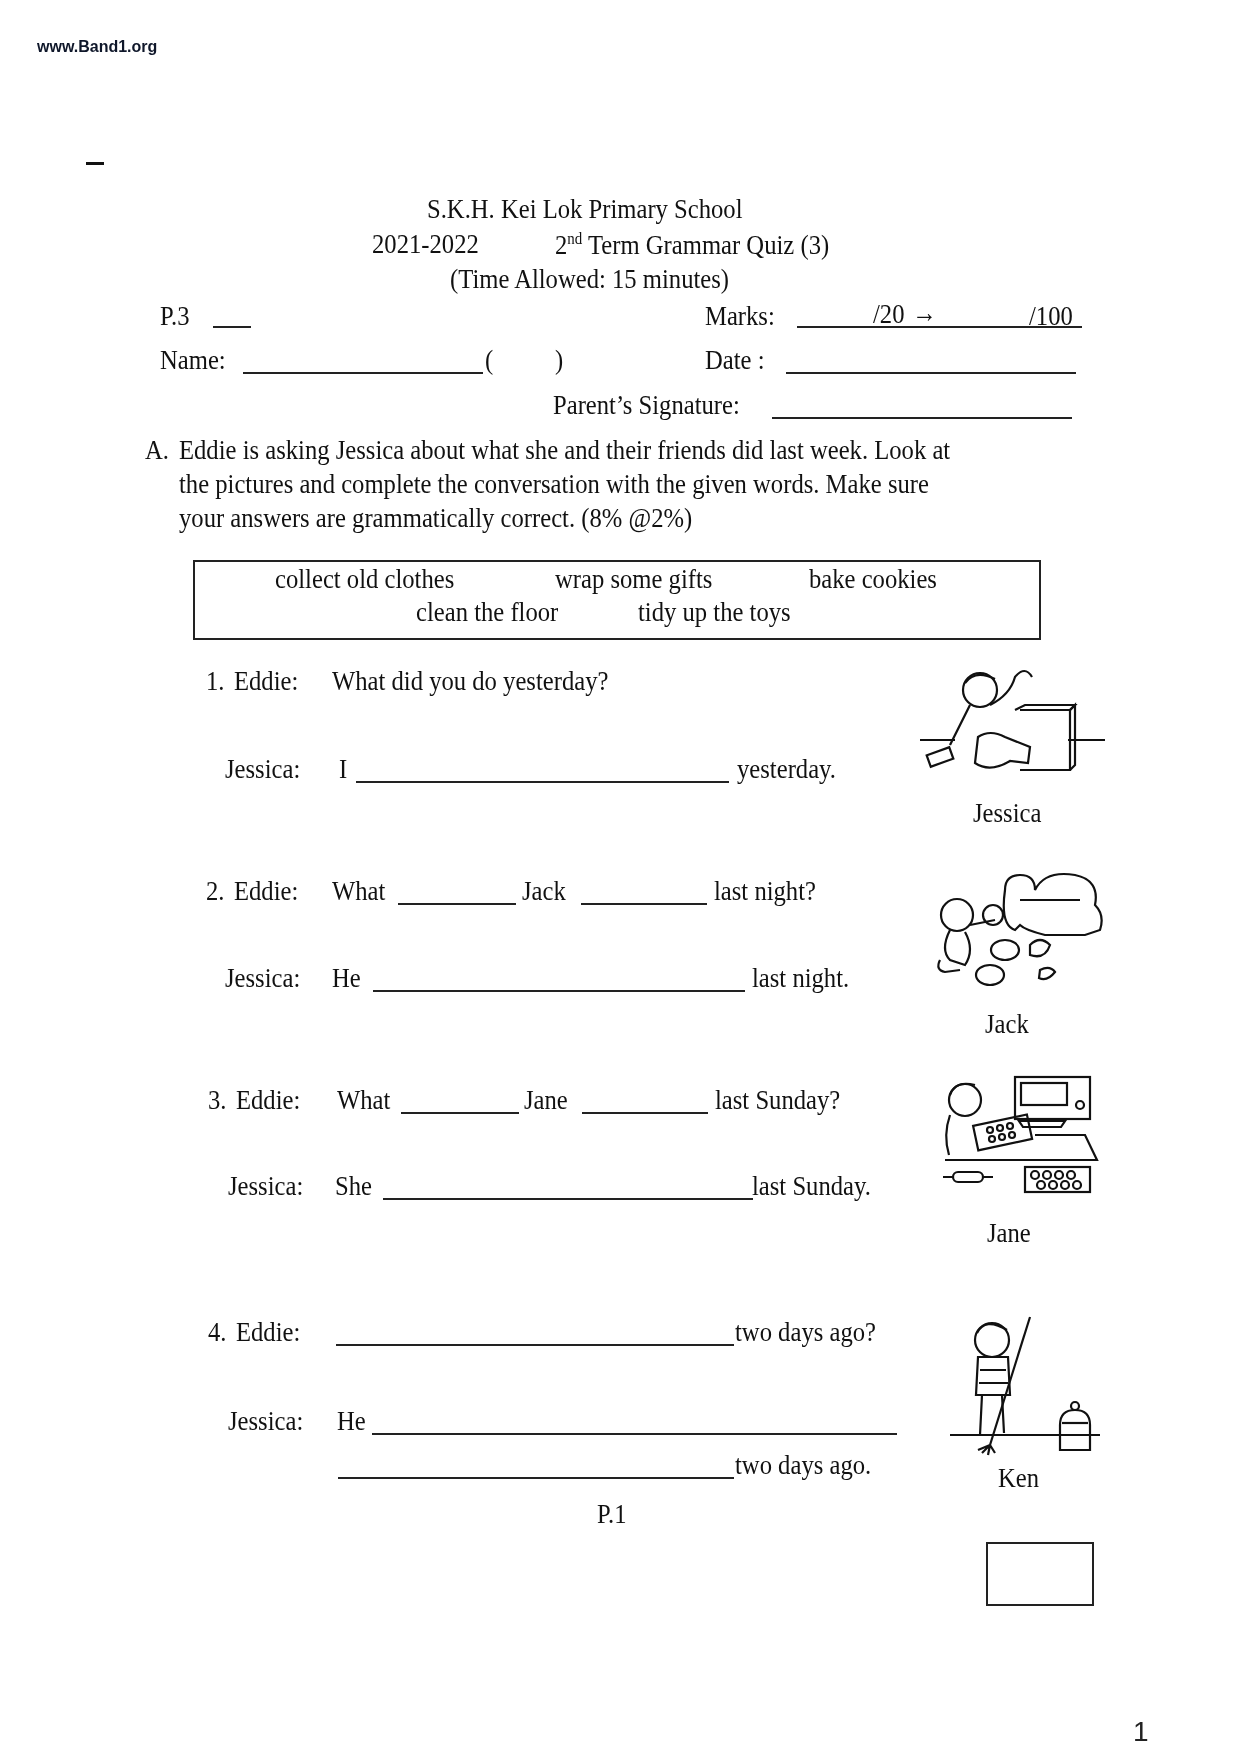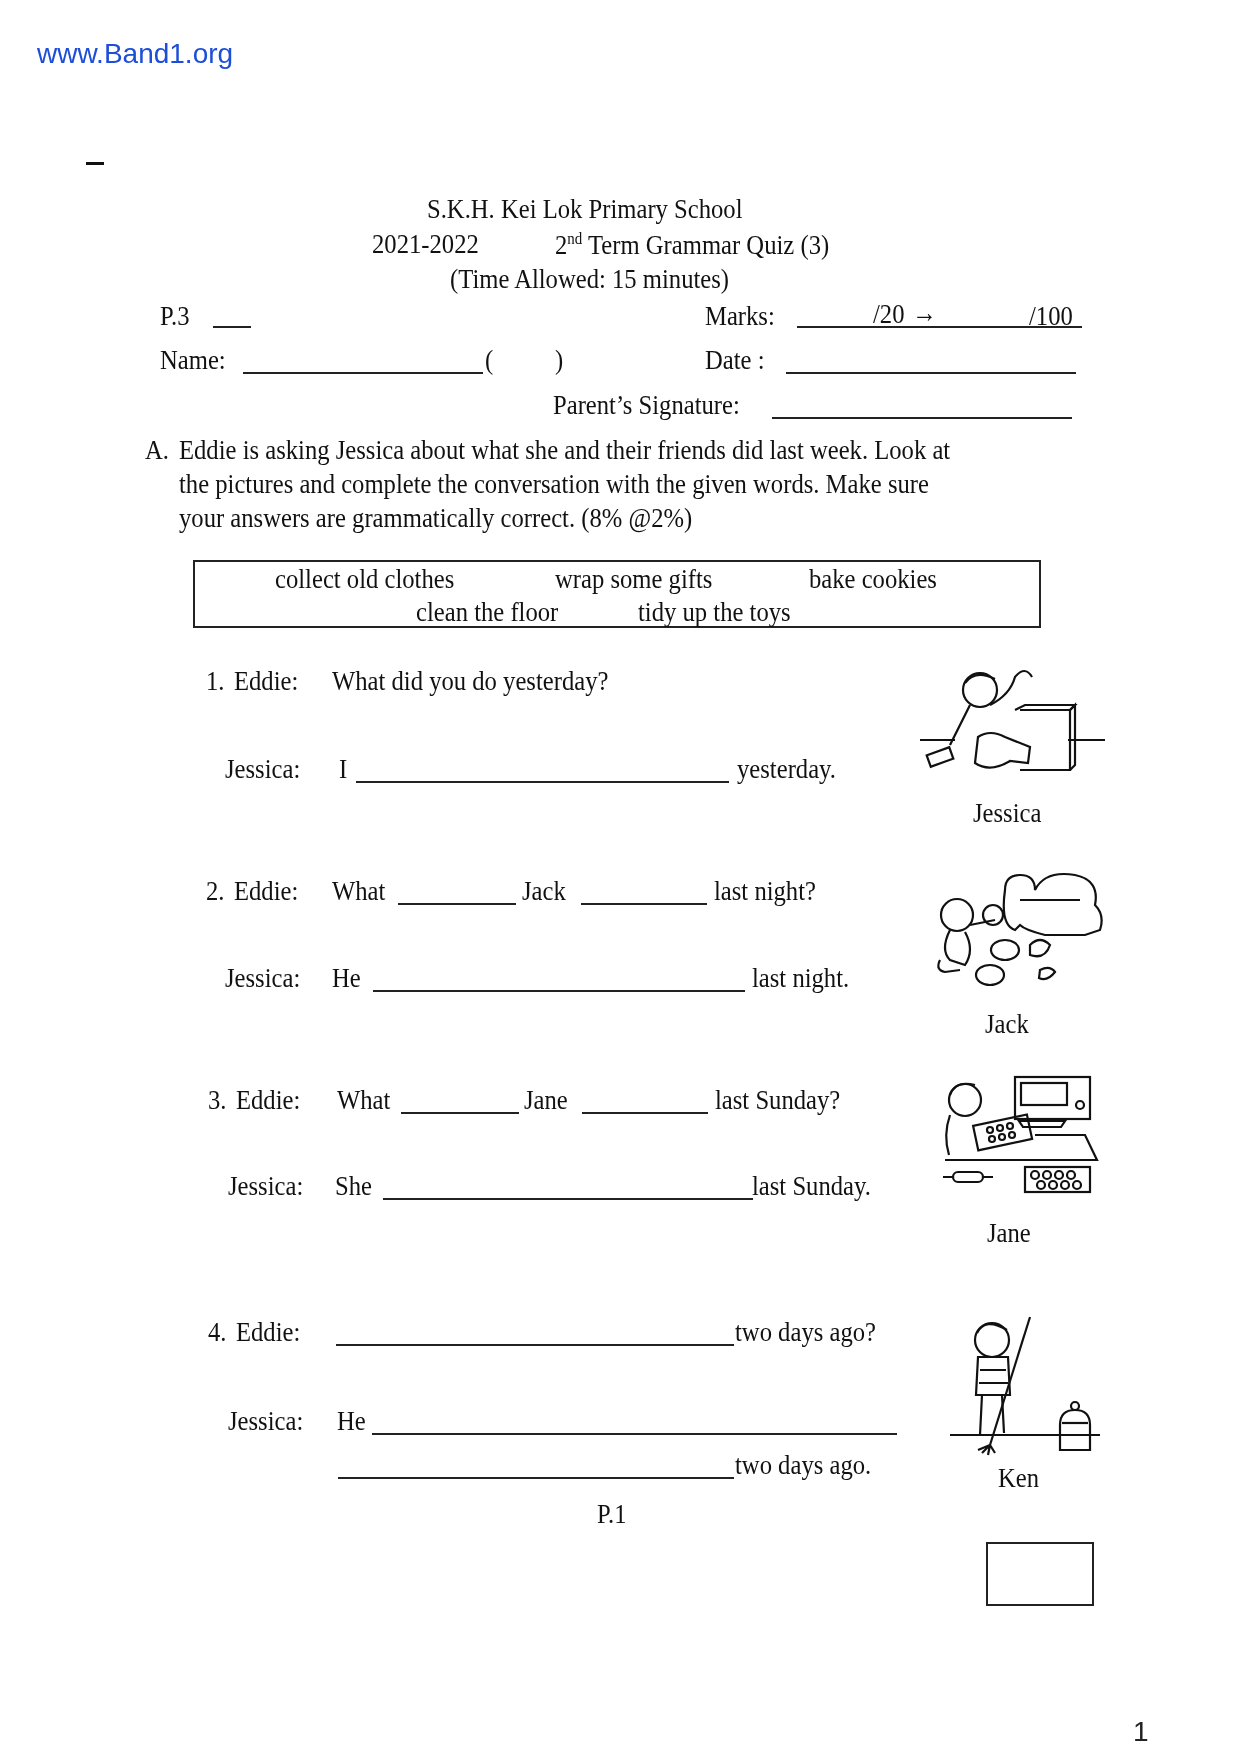--- a/index.html
+++ b/index.html
@@ -1,23 +1,23 @@
 <!DOCTYPE html>
 <html><head>
 <meta charset="utf-8">
 <style>
   html, body { margin: 0; padding: 0; background: #fff; }
   body { width: 1240px; height: 1754px; position: relative; overflow: hidden; color: #111;
          font-family: "Liberation Serif", "DejaVu Serif", serif; }
   .abs { position: absolute; }
-  .site { left: 37px; top: 38px; font-family: "Liberation Sans", "DejaVu Sans", sans-serif; font-size: 28px; color: #1d4ed8; }
+  .site { left: 37px; top: 38px; font-family: "Liberation Sans", "DejaVu Sans", sans-serif; font-size: 16px; color: #0f172a; font-weight: bold; }
   .dash { left: 86px; top: 162px; width: 18px; height: 3px; background: #111; }
   .t { font-size: 28px; line-height: 1; white-space: nowrap; transform: scaleX(0.88); transform-origin: left top; }
   .line { position: absolute; height: 0; border-bottom: 2px solid #222; }
-  .wordbox { left: 193px; top: 560px; width: 848px; height: 68px; border: 2px solid #222; box-sizing: border-box; }
+  .wordbox { left: 193px; top: 560px; width: 848px; height: 80px; border: 2px solid #222; box-sizing: border-box; }
   .word { font-size: 28px; position: absolute; white-space: nowrap; transform: scaleX(0.88); transform-origin: left top; }
   .pic { position: absolute; }
   .scorebox { left: 986px; top: 1542px; width: 108px; height: 64px; border: 2px solid #222; box-sizing: border-box; }
   .pgnum { left: 1133px; top: 1716px; font-family: "Liberation Sans", "DejaVu Sans", sans-serif; font-size: 28px; color: #222; }
   sup { font-size: 17px; }
 </style>
 </head>
 <body>
 
 <div class="abs site">www.Band1.org</div>

